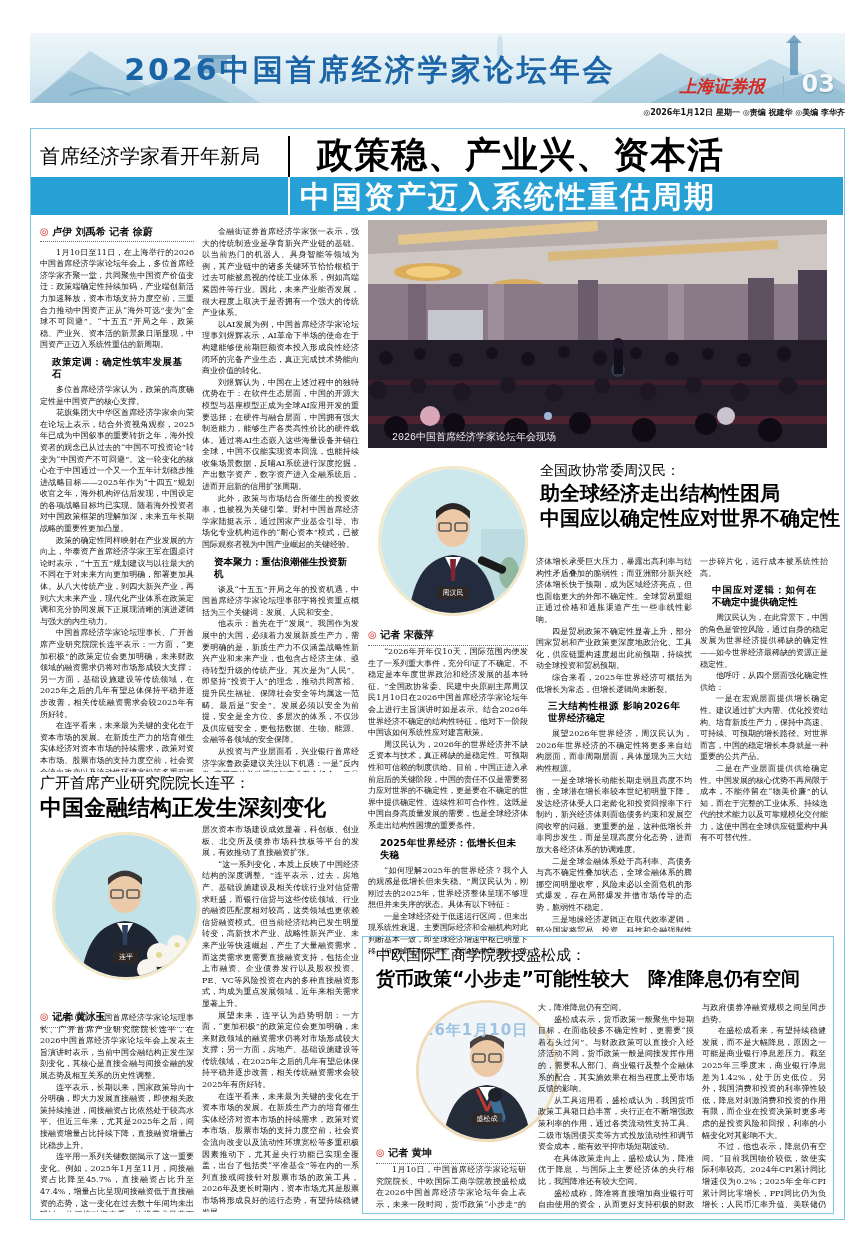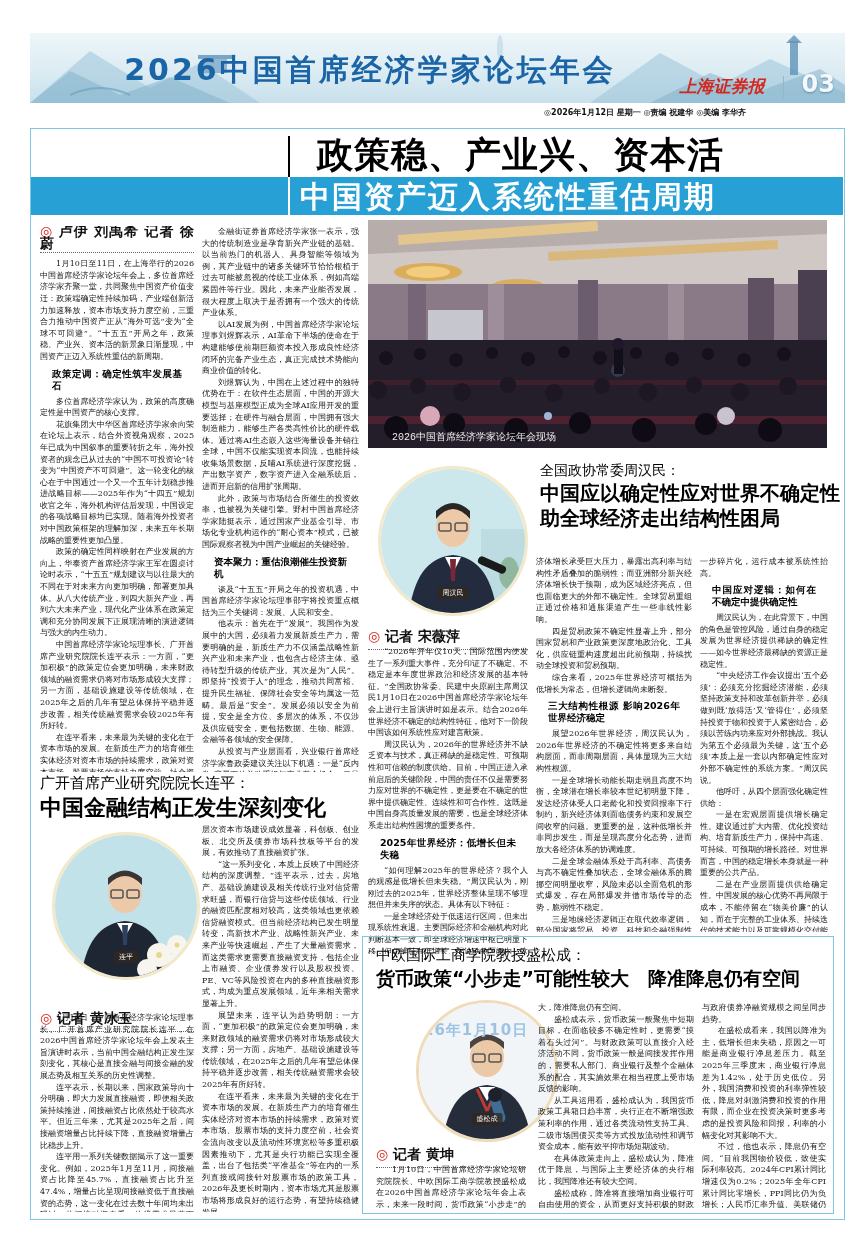--- a/index.html
+++ b/index.html
@@ -11,21 +11,21 @@
           background:linear-gradient(180deg,#eef6f9 0%,#dcecf3 55%,#c8e0ec 100%);}
   #banner svg{position:absolute;left:0;top:0;}
   #banner-title{left:60px;top:0;width:560px;height:70px;line-height:74px;text-align:center;
      font-family:"DejaVu Sans",sans-serif;font-weight:bold;font-size:30px;color:#1b64a6;letter-spacing:3px;}
   #masthead{right:10px;bottom:5px;display:flex;align-items:flex-end;gap:18px;}
   #masthead-name{font-family:"DejaVu Serif",serif;font-style:italic;font-weight:bold;
      font-size:17px;color:#d3281f;}
   #masthead-div{width:1px;height:22px;background:#9ab4c2;}
   #masthead-page{font-family:"DejaVu Sans",sans-serif;font-size:24px;font-weight:bold;color:#f4f8fa;
      text-shadow:0 1px 2px rgba(20,70,110,.45);}
-  #dateline{left:445px;top:107px;width:400px;text-align:center;
+  #dateline{left:445px;top:107px;width:400px;text-align:right;
      font-family:"DejaVu Sans",sans-serif;font-size:8px;font-weight:bold;color:#111;}
   
   #frame{left:30px;top:128px;width:813px;height:1090px;border:1px solid #7fc6e4;}
   
   #lead-kicker{left:40px;top:143px;width:246px;font-family:"DejaVu Sans",sans-serif;
      font-size:20px;font-weight:500;color:#000;}
   #hdiv-black{left:288px;top:136px;width:2px;height:41px;background:#000;}
   #lead-h1{left:300px;top:131px;font-family:"DejaVu Sans",sans-serif;font-size:36px;
      font-weight:900;color:#000;letter-spacing:1px;margin-left:17px;}
   #bluebar{left:31px;top:177px;width:812px;height:38px;background:#27a0d5;}
@@ -35,21 +35,21 @@
   
   #conf-photo{left:368px;top:220px;width:459px;height:228px;overflow:hidden;background:#241e2b;}
   #conf-caption{left:24px;bottom:4px;font-family:Liberation Mono, monospace;font-size:10px;
      color:#fff;opacity:.92;position:absolute;}
   
   .bodycol{font-size:8px;line-height:11.6px;text-align:justify;overflow:hidden;color:#141414;}
   .bodycol p{margin:0;text-indent:2em;}
   .bodycol p.cont{text-indent:0;}
   .sech{font-family:"DejaVu Sans",sans-serif;font-weight:bold;font-size:9.5px;line-height:12px;
      color:#000;margin:5px 12px 4px;text-indent:0;}
-  .byline{font-family:"DejaVu Sans",sans-serif;font-size:14px;font-weight:bold;color:#111;
+  .byline{font-family:"DejaVu Sans",sans-serif;font-size:10px;font-weight:bold;color:#111;
      border-bottom:1px dotted #666;padding-bottom:3px;margin-bottom:5px;}
   .byline .mark{color:#d3281f;}
   #lead-col1{left:40px;top:226px;width:154px;height:546px;}
   #lead-col2{left:202px;top:226px;width:157px;height:546px;}
   
   .kicker{font-family:"DejaVu Sans",sans-serif;color:#000;}
   #zhou-kicker{left:540px;top:462px;font-size:14px;}
   #zhou-head{left:540px;top:481px;width:300px;font-family:"DejaVu Sans",sans-serif;
      font-size:20px;font-weight:900;line-height:25px;color:#000;}
   .portrait{border-radius:50%;overflow:hidden;border:3px solid #f3e8c8;box-sizing:border-box;}
@@ -105,20 +105,21 @@
     <div class="abs" id="masthead">
       <span id="masthead-name">上海证券报</span>
       <span id="masthead-div"></span>
       <span id="masthead-page">03</span>
     </div>
   </div>
   <div class="abs" id="dateline">◎2026年1月12日 星期一 ◎责编 祝建华 ◎美编 李华齐</div>
 
   <div class="abs" id="frame"></div>
 
+  <div class="abs" id="lead-kicker">首席经济学家看开年新局</div>
   <div class="abs" id="hdiv-black"></div>
   <div class="abs" id="lead-h1">政策稳、产业兴、资本活</div>
   <div class="abs" id="bluebar"></div>
   <div class="abs" id="hdiv-white"></div>
   <div class="abs" id="lead-h2">中国资产迈入系统性重估周期</div>
 
   <div class="abs" id="conf-photo">
     <svg width="459" height="228" viewBox="0 0 459 228">
       <rect x="0" y="0" width="459" height="64" fill="#cfc8c4"></rect>
       <polygon points="0,0 459,0 459,14 0,34" fill="#b7aeab"></polygon>
@@ -202,22 +203,22 @@
     <p>此外，政策与市场结合所催生的投资效率，也被视为关键引擎。野村中国首席经济学家陆挺表示，通过国家产业基金引导、市场化专业机构运作的“耐心资本”模式，已被国际观察者视为中国产业崛起的关键经验。</p>
     <div class="sech">资本聚力：重估浪潮催生投资新机</div>
     <p>谈及“十五五”开局之年的投资机遇，中国首席经济学家论坛理事邵宇将投资重点概括为三个关键词：发展、人民和安全。</p>
     <p>他表示：首先在于“发展”。我国作为发展中的大国，必须着力发展新质生产力，需要明确的是，新质生产力不仅涵盖战略性新兴产业和未来产业，也包含占经济主体、亟待转型升级的传统产业。其次是为“人民”。即坚持“投资于人”的理念，推动共同富裕、提升民生福祉、保障社会安全等均属这一范畴。最后是“安全”。发展必须以安全为前提，安全是全方位、多层次的体系，不仅涉及供应链安全，更包括数据、生物、能源、金融等各领域的安全保障。</p>
     <p>从投资与产业层面看，兴业银行首席经济学家鲁政委建议关注以下机遇：一是“反内卷”背景下的并购重组与产业整合机会；二是企业出海和深化衍生的“中国漂亮50”资产；三是科技创新加速对应的VC及科技股机会；四是资产盘活进程中REITs及类REITs机会。</p>
 
   </div>
 
   <div class="abs kicker" id="zhou-kicker">全国政协常委周汉民：</div>
   <div class="abs" id="zhou-head">
+    <div>助全球经济走出结构性困局</div>
     <div>中国应以确定性应对世界不确定性</div>
-    <div>助全球经济走出结构性困局</div>
   </div>
   <div class="abs portrait" id="zhou-portrait">
     <svg width="144" height="144" viewBox="0 0 144 144">
       <rect width="144" height="144" fill="#cde8ed"></rect>
       <rect x="100" y="60" width="44" height="84" fill="#bcdce2"></rect>
       <ellipse cx="128" cy="104" rx="10" ry="16" fill="#7da883" opacity="0.7"></ellipse>
       <path d="M28,144 C34,100 52,88 72,86 C92,88 110,100 116,144 Z" fill="#232b3e"></path>
       <polygon points="64,88 80,88 72,104" fill="#ffffff"></polygon>
       <polygon points="69,90 75,90 74,112 70,112" fill="#7a2634"></polygon>
       <ellipse cx="72" cy="58" rx="17" ry="20" fill="#edc9a8"></ellipse>
@@ -244,21 +245,20 @@
     <div class="sech">三大结构性根源 影响2026年世界经济稳定</div>
     <p>展望2026年世界经济，周汉民认为，2026年世界经济的不确定性将更多来自结构层面，而非周期层面，具体显现为三大结构性根源。</p>
     <p>一是全球增长动能长期走弱且高度不均衡，全球潜在增长率较本世纪初明显下降，发达经济体受人口老龄化和投资回报率下行制约，新兴经济体则面临债务约束和发展空间收窄的问题。更重要的是，这种低增长并非同步发生，而是呈现高度分化态势，进而放大各经济体系的协调难度。</p>
     <p>二是全球金融体系处于高利率、高债务与高不确定性叠加状态，全球金融体系的腾挪空间明显收窄，风险未必以全面危机的形式爆发，存在局部爆发并借市场传导的态势，脆弱性不稳定。</p>
     <p>三是地缘经济逻辑正在取代效率逻辑，部分国家将贸易、投资、科技和金融强制性地工具化、武器化、政治化，这是全球经济面临的最大不确定性。全球经济优先转向安全导向，其结果并非去全球化，而是形成一种成本更高、效率更低的新全球化模式。由此带来三重风险：一是全球规则供给不足，旧规则失效衍生新问题；二是预期弱化，市场行为短期化，人们难以作出长期规划；三是规则进</p>
   </div>
   <div class="abs bodycol" id="zhou-col3">
     <p class="cont">一步碎片化，运行成本被系统性抬高。</p>
     <div class="sech">中国应对逻辑：如何在不确定中提供确定性</div>
     <p>周汉民认为，在此背景下，中国的角色是管控风险，通过自身的稳定发展为世界经济提供稀缺的确定性——如今世界经济最稀缺的资源正是稳定性。</p>
-    <p>“中央经济工作会议提出‘五个必须’：必须充分挖掘经济潜能，必须坚持政策支持和改革创新并举，必须做到既‘放得活’又‘管得住’，必须坚持投资于物和投资于人紧密结合，必须以苦练内功来应对外部挑战。我认为第五个必须最为关键，这‘五个必须’本质上是一套以内部确定性应对外部不确定性的系统方案。”周汉民说。</p>
     <p>他呼吁，从四个层面强化确定性供给：</p>
     <p>一是在宏观层面提供增长确定性。建议通过扩大内需、优化投资结构、培育新质生产力，保持中高速、可持续、可预期的增长路径。对世界而言，中国的稳定增长本身就是一种重要的公共产品。</p>
     <p>二是在产业层面提供供给确定性。中国发展的核心优势不再局限于成本，不能停留在“物美价廉”的认知，而在于完整的工业体系、持续迭代的技术能力以及可靠规模化交付能力，这使中国在全球供应链重构中具有不可替代性。</p>
 
   </div>
 
   <div class="abs kicker" id="lian-kicker">广开首席产业研究院院长连平：</div>
   <div class="abs" id="lian-head">中国金融结构正发生深刻变化</div>
   <div class="abs portrait" id="lian-portrait">
     <svg width="142" height="142" viewBox="0 0 142 142">
@@ -325,18 +325,18 @@
   </div>
   <div class="abs bodycol" id="sheng-col2">
     <p class="cont">大，降准降息仍有空间。</p>
     <p>盛松成表示，货币政策一般聚焦中短期目标，在面临较多不确定性时，更需要“摸着石头过河”。与财政政策可以直接介入经济活动不同，货币政策一般是间接发挥作用的，需要私人部门、商业银行及整个金融体系的配合，其实施效果在相当程度上受市场反馈的影响。</p>
     <p>从工具运用看，盛松成认为，我国货币政策工具箱日趋丰富，央行正在不断增强政策利率的作用，通过各类流动性支持工具、二级市场国债买卖等方式投放流动性和调节资金成本，能有效平抑市场短期波动。</p>
     <p>在具体政策走向上，盛松成认为，降准优于降息，与国际上主要经济体的央行相比，我国降准还有较大空间。</p>
     <p>盛松成称，降准将直接增加商业银行可自由使用的资金，从而更好支持积极的财政政策。我国大部分国债和地方政府债由商业银行购买。过去数年，我国央行流动性净投放规模</p>
   </div>
   <div class="abs bodycol" id="sheng-col3">
     <p class="cont">与政府债券净融资规模之间呈同步趋势。</p>
-    <p>在盛松成看来，我国以降准为主，低增长但未失稳，原因之一可能是商业银行净息差压力。截至2025年三季度末，商业银行净息差为1.42%，处于历史低位。另外，我国消费和投资的利率弹性较低，降息对刺激消费和投资的作用有限，而企业在投资决策时更多考虑的是投资风险和回报，利率的小幅变化对其影响不大。</p>
+    <p>在盛松成看来，有望持续稳健发展，而不是大幅降息，原因之一可能是商业银行净息差压力。截至2025年三季度末，商业银行净息差为1.42%，处于历史低位。另外，我国消费和投资的利率弹性较低，降息对刺激消费和投资的作用有限，而企业在投资决策时更多考虑的是投资风险和回报，利率的小幅变化对其影响不大。</p>
     <p>不过，他也表示，降息仍有空间。“目前我国物价较低，致使实际利率较高。2024年CPI累计同比增速仅为0.2%；2025年全年CPI累计同比零增长，PPI同比仍为负增长；人民币汇率升值、美联储仍处于降息周期，我国降息的外部环境改善。”</p>
 
   </div>
 
 </div>
 
 </body></html>

